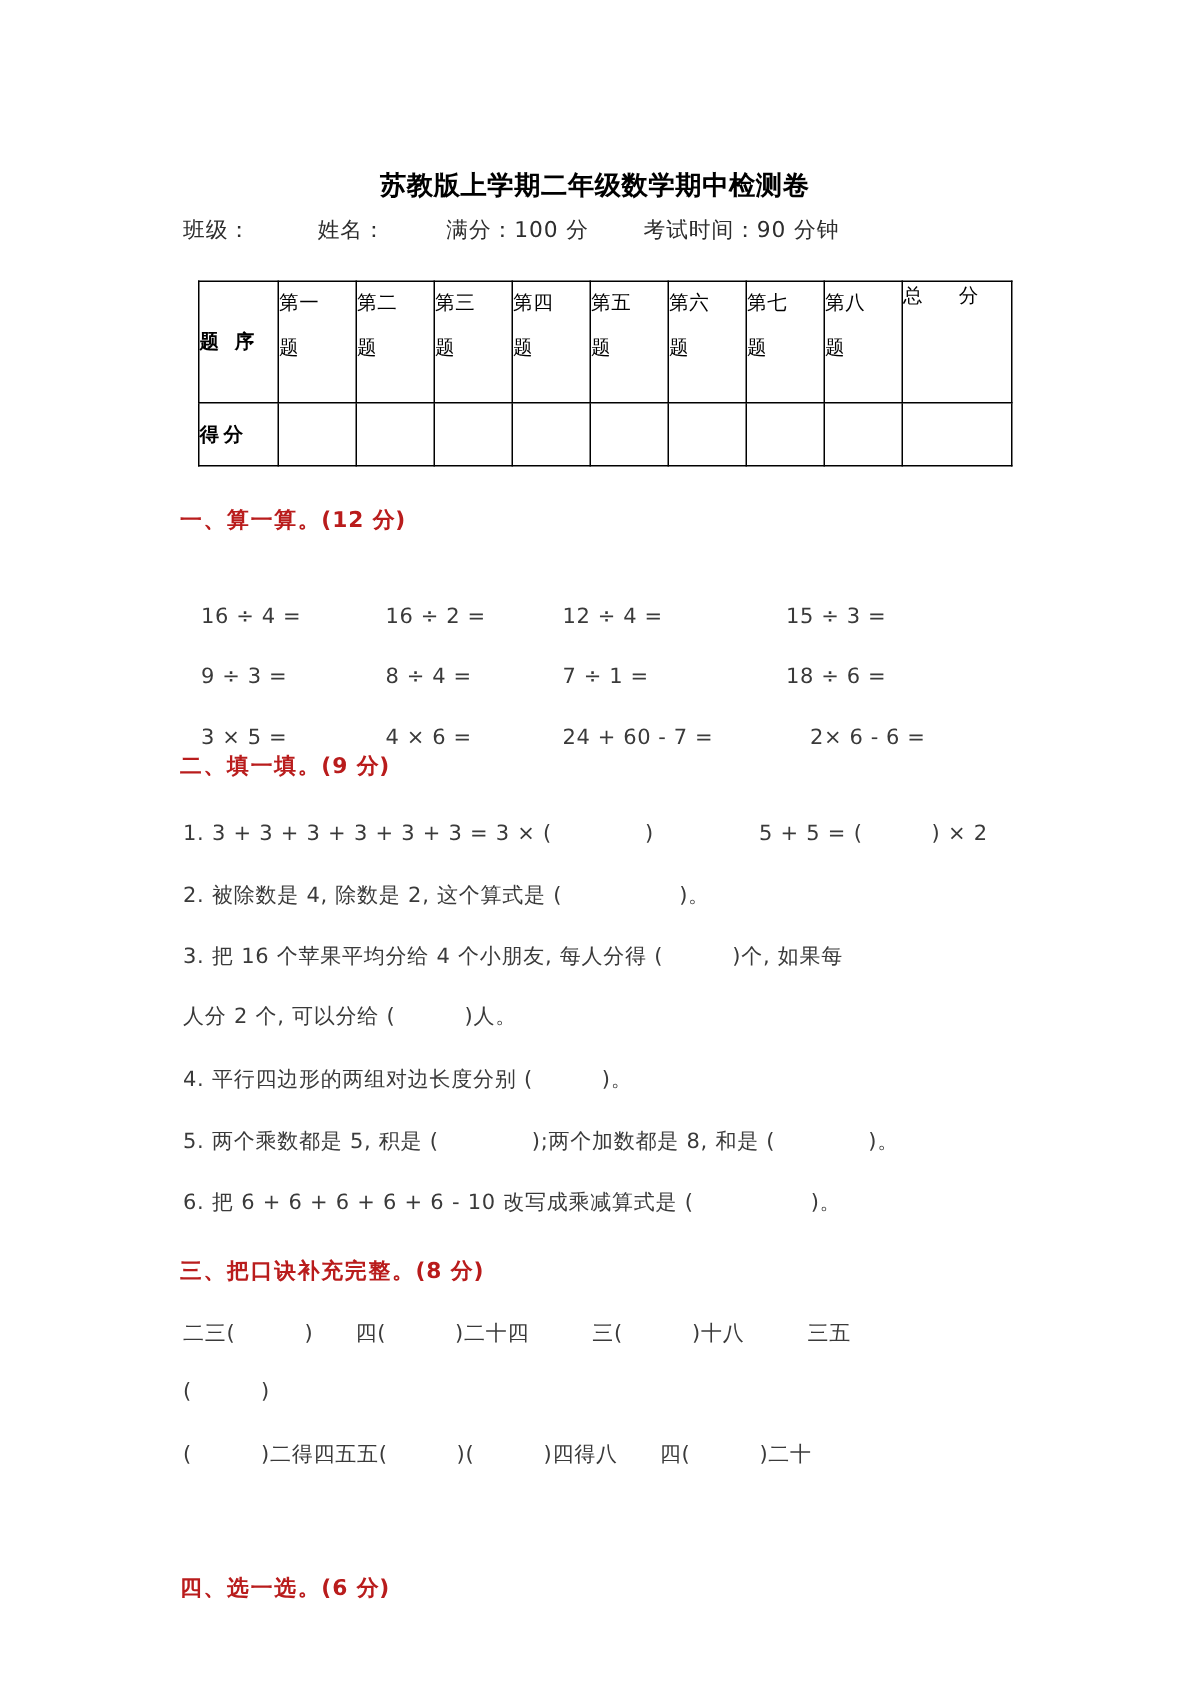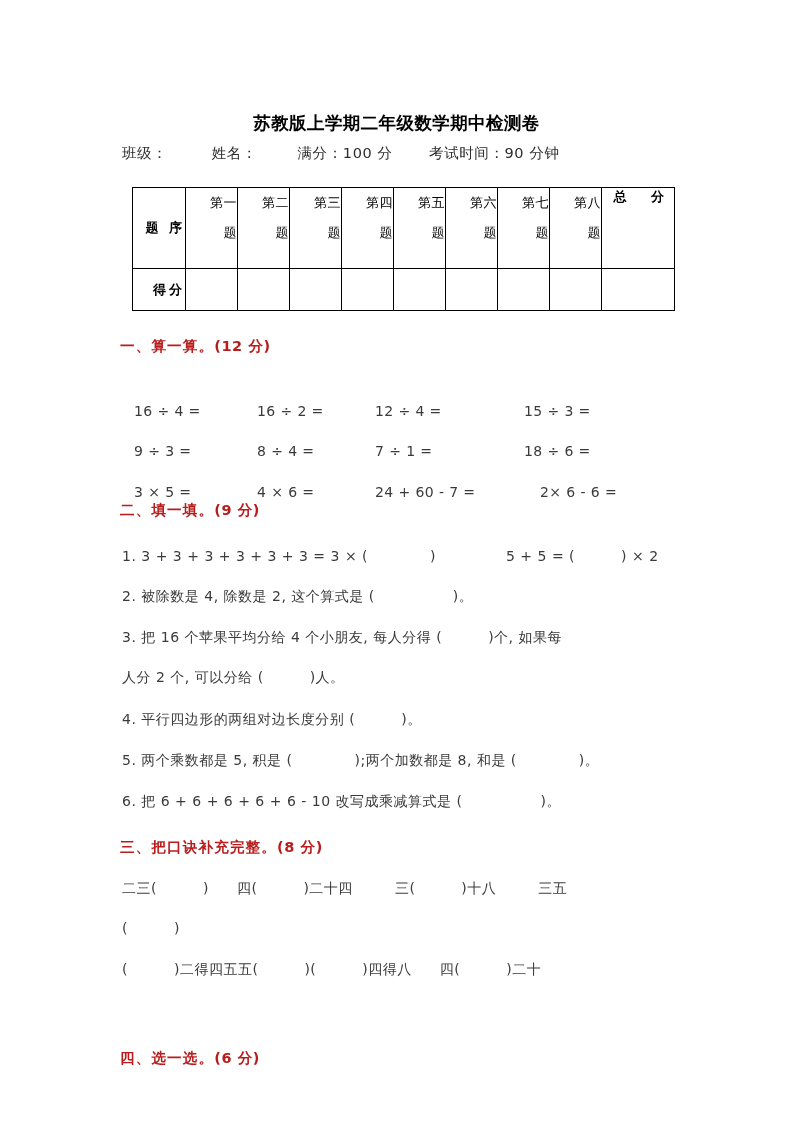--- a/index.html
+++ b/index.html
@@ -58,21 +58,21 @@
     position: absolute;
     left: 132px;
     top: 187px;
     border-collapse: collapse;
     table-layout: fixed;
   }
   .score-table td {
     border: 1px solid #000000;
     font-size: 13px;
     color: #000000;
-    text-align: right;
+    text-align: left;
     vertical-align: top;
     padding: 0;
   }
   .score-table .col-label { width: 52px; }
   .score-table .col-item  { width: 51px; }
   .score-table .col-total { width: 72px; }
 
   .score-table tr.header-row td { height: 80px; }
   .score-table tr.score-row td  { height: 41px; }
 
@@ -85,21 +85,21 @@
   }
   .qcell {
     padding-top: 7px;
     line-height: 30px;
     letter-spacing: 0.5px;
   }
   .qcell .q-top { display: block; }
   .qcell .q-bot { display: block; }
   .totalcell {
     padding-top: 7px;
-    font-weight: bold;
+    font-weight: normal;
     letter-spacing: 10px;
     padding-left: 8px;
   }
 
   
   .sec-heading {
     position: absolute;
     left: 120px;
     font-size: 14.5px;
     font-weight: bold;

